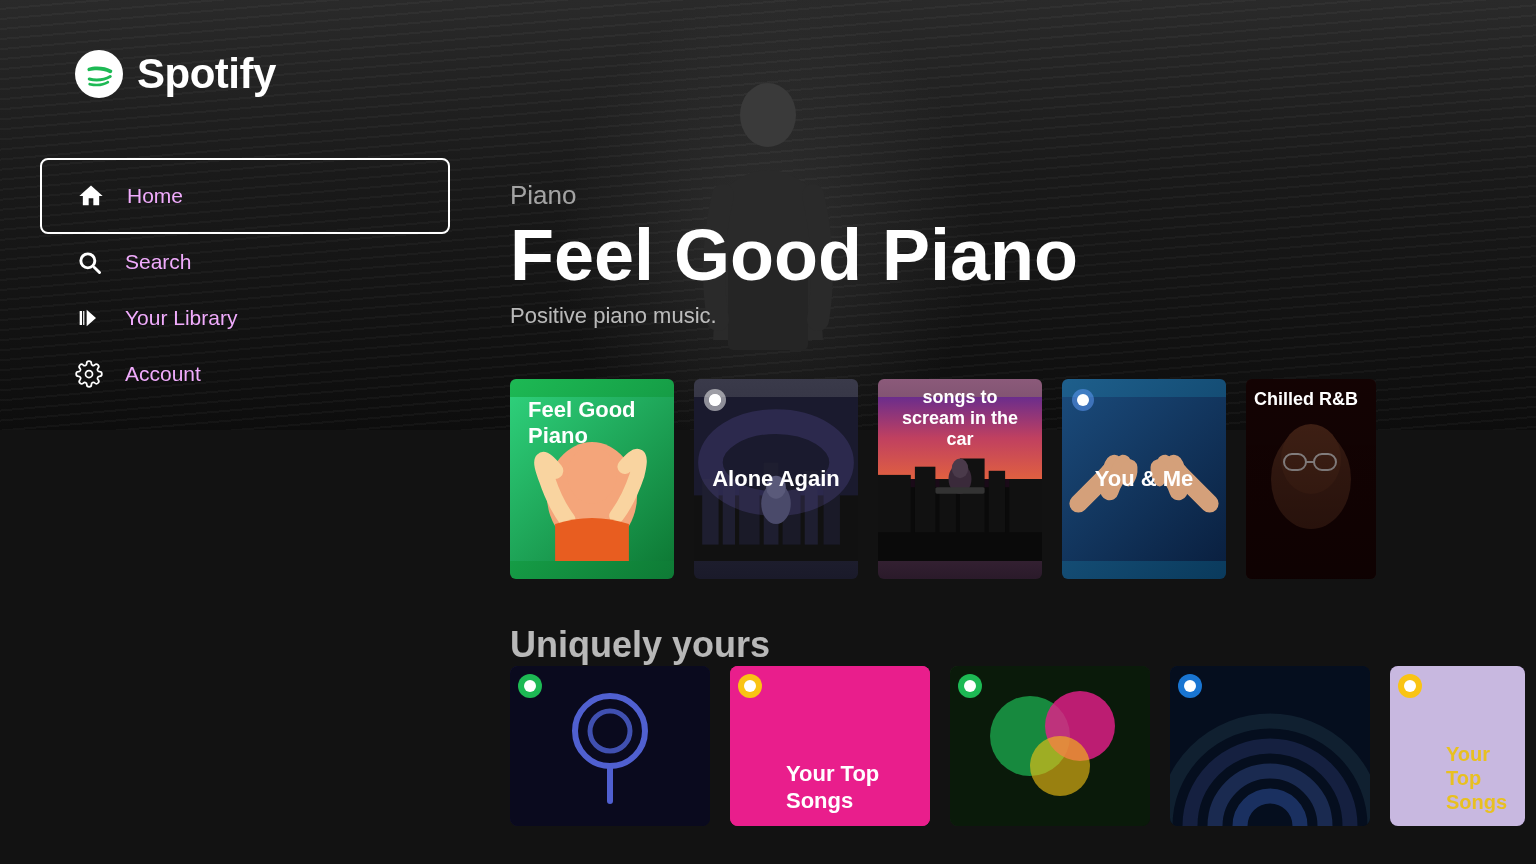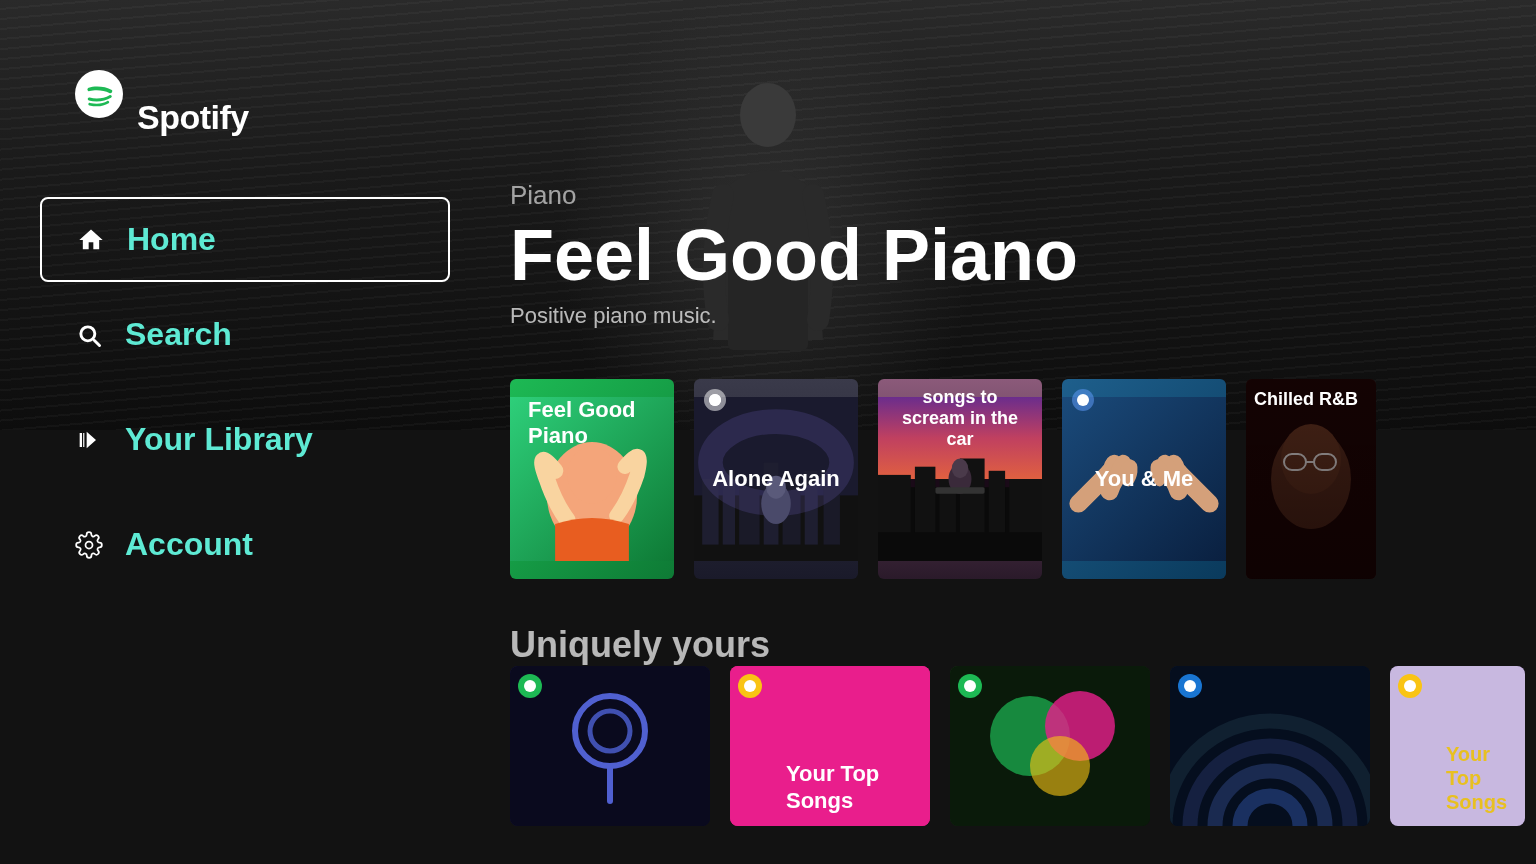--- a/index.html
+++ b/index.html
@@ -77,38 +77,37 @@
       align-items: center;
       gap: 14px;
     }
 
     .logo-icon {
       width: 48px;
       height: 48px;
     }
 
     .logo-text {
-      font-size: 34px;
+      font-size: 42px;
       font-weight: 700;
       color: #fff;
       letter-spacing: -0.5px;
-      margin-top: 48px;
     }
 
     .nav-items {
       display: flex;
       flex-direction: column;
       gap: 0;
     }
 
     .nav-item {
       display: flex;
       align-items: center;
       gap: 22px;
-      padding: 34px 75px;
+      padding: 14px 75px;
       cursor: pointer;
       border-radius: 8px;
       transition: background 0.2s;
     }
 
     .nav-item.active {
       border: 2px solid #fff;
       border-radius: 8px;
       margin: 0 40px;
       padding: 22px 35px;
@@ -116,23 +115,23 @@
 
     .nav-icon {
       font-size: 28px;
       color: #fff;
       display: flex;
       align-items: center;
       justify-content: center;
     }
 
     .nav-label {
-      font-size: 32px;
-      font-weight: 700;
-      color: #5eead4;
+      font-size: 21px;
+      font-weight: 400;
+      color: #f0abfc;
     }
 
     
     .main-content {
       position: absolute;
       top: 0;
       left: 490px;
       right: 0;
       height: 864px;
       z-index: 5;

